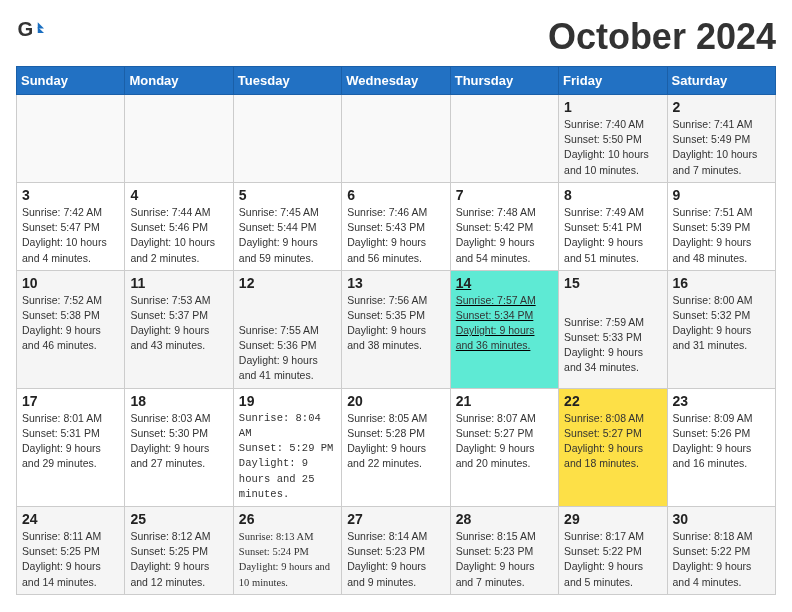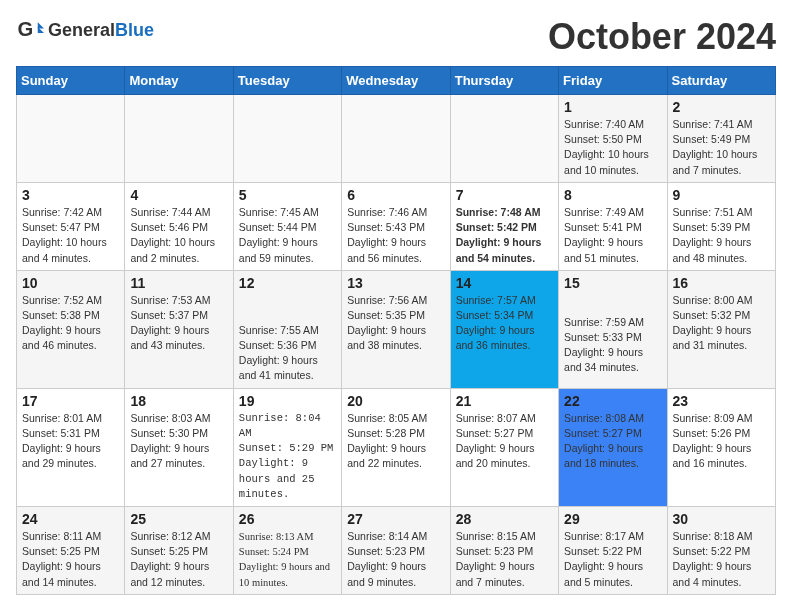--- a/index.html
+++ b/index.html
@@ -59,25 +59,20 @@
 </head>
 <body>
 
 <div class="header">
   <div class="logo">
     <svg class="logo-icon" viewBox="0 0 36 36">
       <text x="2" y="26" font-size="26" font-weight="bold" fill="#333" font-family="Arial">G</text>
       <polygon points="28,8 36,16 28,16" fill="#1a6ec0"></polygon>
       <polygon points="28,14 36,22 28,22" fill="#1a6ec0"></polygon>
     </svg>
-    <div>
-      <div>
-        <span style="font-size:18px;font-weight:bold;color:#333;">General</span><span style="font-size:18px;font-weight:bold;color:#1a6ec0;">Blue</span>
-      </div>
-    </div>
   </div>
   <div class="title-block">
     <div class="month-title">October 2024</div>
   </div>
 </div>
 
 <table class="calendar">
   <thead>
     <tr class="row-header">
       <th>Sunday</th>
@@ -129,21 +124,21 @@
 Daylight: 9 hours and 59 minutes.</div>
         </td>
         <td style="background: rgb(255, 255, 255);">
           <span class="day-number">6</span>
           <div class="day-info" style="white-space: pre-line;">Sunrise: 7:46 AM
 Sunset: 5:43 PM
 Daylight: 9 hours and 56 minutes.</div>
         </td>
         <td style="background: rgb(255, 255, 255);">
           <span class="day-number">7</span>
-          <div class="day-info" style="white-space: pre-line; font-weight: bold;">Sunrise: 7:48 AM
+          <div class="day-info" style="white-space: pre-line;">Sunrise: 7:48 AM
 Sunset: 5:42 PM
 Daylight: 9 hours and 54 minutes.</div>
         </td>
         <td style="background: rgb(255, 255, 255);">
           <span class="day-number">8</span>
           <div class="day-info" style="white-space: pre-line;">Sunrise: 7:49 AM
 Sunset: 5:41 PM
 Daylight: 9 hours and 51 minutes.</div>
         </td>
         <td style="background: rgb(255, 255, 255);">
@@ -171,21 +166,21 @@
           <div class="day-info" style="white-space: pre-line; margin-top: 32px;">Sunrise: 7:55 AM
 Sunset: 5:36 PM
 Daylight: 9 hours and 41 minutes.</div>
         </td>
         <td style="background: rgb(245, 245, 245);">
           <span class="day-number">13</span>
           <div class="day-info" style="white-space: pre-line;">Sunrise: 7:56 AM
 Sunset: 5:35 PM
 Daylight: 9 hours and 38 minutes.</div>
         </td>
-        <td style="background: #0ea5e9;">
+        <td style="background: #5eead4; text-decoration: underline;">
           <span class="day-number">14</span>
           <div class="day-info" style="white-space: pre-line;">Sunrise: 7:57 AM
 Sunset: 5:34 PM
 Daylight: 9 hours and 36 minutes.</div>
         </td>
         <td style="background: rgb(245, 245, 245);">
           <span class="day-number">15</span>
           <div class="day-info" style="white-space: pre-line; margin-top: 24px;">Sunrise: 7:59 AM
 Sunset: 5:33 PM
 Daylight: 9 hours and 34 minutes.</div>
@@ -221,21 +216,21 @@
           <div class="day-info" style="white-space: pre-line;">Sunrise: 8:05 AM
 Sunset: 5:28 PM
 Daylight: 9 hours and 22 minutes.</div>
         </td>
         <td style="background: rgb(255, 255, 255);">
           <span class="day-number">21</span>
           <div class="day-info" style="white-space: pre-line;">Sunrise: 8:07 AM
 Sunset: 5:27 PM
 Daylight: 9 hours and 20 minutes.</div>
         </td>
-        <td style="background: #3b82f6;">
+        <td style="background: #fde047;">
           <span class="day-number">22</span>
           <div class="day-info" style="white-space: pre-line;">Sunrise: 8:08 AM
 Sunset: 5:27 PM
 Daylight: 9 hours and 18 minutes.</div>
         </td>
         <td style="background: rgb(255, 255, 255);">
           <span class="day-number">23</span>
           <div class="day-info" style="white-space: pre-line;">Sunrise: 8:09 AM
 Sunset: 5:26 PM
 Daylight: 9 hours and 16 minutes.</div>

